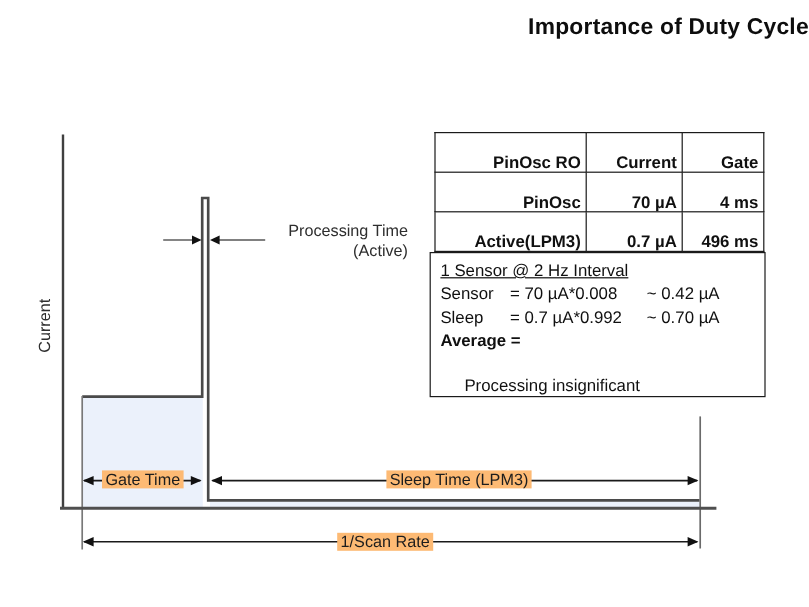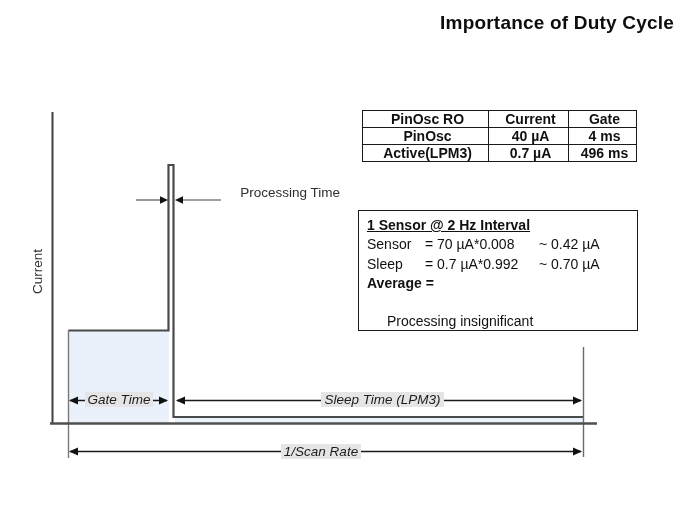--- a/index.html
+++ b/index.html
@@ -10,42 +10,42 @@
   .title {
     position:absolute; top:12px; left:0; width:100%; text-align:right;
     font-size:19px; font-weight:bold; color:#0d0d0d; letter-spacing:.2px;
   }
   svg.diagram { position:absolute; left:0; top:0; }
 
   .lbl { position:absolute; font-size:13.5px; color:#2e2e2e; z-index:2; }
   .lbl-current { left:-5px; top:264px; width:84px; text-align:center; transform:rotate(-90deg); }
   .lbl-processing { left:222px; top:185px; width:118px; text-align:right; line-height:16px; }
   .dim-label { display:flex; justify-content:center; color:#1d1d1d; }
-  .dim-label span { background:#e5e5e5; padding:0 3px; white-space:nowrap;font-style:italic; }
+  .dim-label span { background:#fdba74; padding:0 3px; white-space:nowrap; }
   .lbl-gate  { left:74px;  top:392px; width:90px;  }
   .lbl-sleep { left:300px; top:392px; width:165px; }
   .lbl-scan  { left:247px; top:444px; width:148px; }
 
   .spec-table {
     position:absolute; left:362px; top:110px; width:274px;
     border-collapse:collapse; table-layout:fixed; z-index:2;
   }
   .spec-table th, .spec-table td {
     border:1.6px solid #1a1a1a; font-size:14px; font-weight:bold; color:#101010;
-    text-align:center; padding:0 4px 0 8px; height:14px; box-sizing:border-box;
+    text-align:right; padding:16px 4px 0 8px; height:14px; box-sizing:border-box;
     vertical-align:middle; white-space:nowrap; overflow:hidden;
   }
   .c1 { width:126px; } .c2 { width:80px; } .c3 { width:68px; }
 
   .calc-box {
     position:absolute; left:358px; top:210px; width:280px; height:121px;
     border:1.6px solid #1a1a1a; box-sizing:border-box; padding:4px 6px 0 8px;
     font-size:14px; color:#101010; z-index:2;
   }
-  .calc-heading { font-weight:bold; text-decoration:underline; line-height:20px; white-space:nowrap; }
+  .calc-heading { font-weight:normal; text-decoration:underline; line-height:20px; white-space:nowrap; }
   .calc-row { display:grid; grid-template-columns:58px 114px auto; line-height:19.5px; white-space:nowrap; }
   .calc-avg { display:grid; grid-template-columns:172px auto; font-weight:bold; line-height:19.5px; white-space:nowrap; }
   .calc-note { margin-top:18px; line-height:19px; white-space:nowrap;margin-left:20px; }
 </style>
 </head>
 <body>
 
 <div class="slide">
 
   <div class="title">Importance of Duty Cycle</div>
@@ -79,20 +79,21 @@
 
     <line x1="70" y1="451.5" x2="581" y2="451.5" stroke="#1a1a1a" stroke-width="1.3"></line>
     <polygon points="69,451.5 78,447.6 78,455.4" fill="#111"></polygon>
     <polygon points="582,451.5 573,447.6 573,455.4" fill="#111"></polygon>
   </svg>
 
   <div class="lbl lbl-current">Current</div>
 
   <div class="lbl lbl-processing">
     <div>Processing Time</div>
+    <div>(Active)</div>
   </div>
 
   <div class="lbl dim-label lbl-gate">
     <span>Gate Time</span>
   </div>
   <div class="lbl dim-label lbl-sleep">
     <span>Sleep Time (LPM3)</span>
   </div>
   <div class="lbl dim-label lbl-scan">
     <span>1/Scan Rate</span>
@@ -102,21 +103,21 @@
     <thead>
       <tr>
         <th class="c1">PinOsc RO</th>
         <th class="c2">Current</th>
         <th class="c3">Gate</th>
       </tr>
     </thead>
     <tbody>
       <tr>
         <td>PinOsc</td>
-        <td>40 µA</td>
+        <td>70 µA</td>
         <td>4 ms</td>
       </tr>
       <tr>
         <td>Active(LPM3)</td>
         <td>0.7 µA</td>
         <td>496 ms</td>
       </tr>
     </tbody>
   </table>
 

